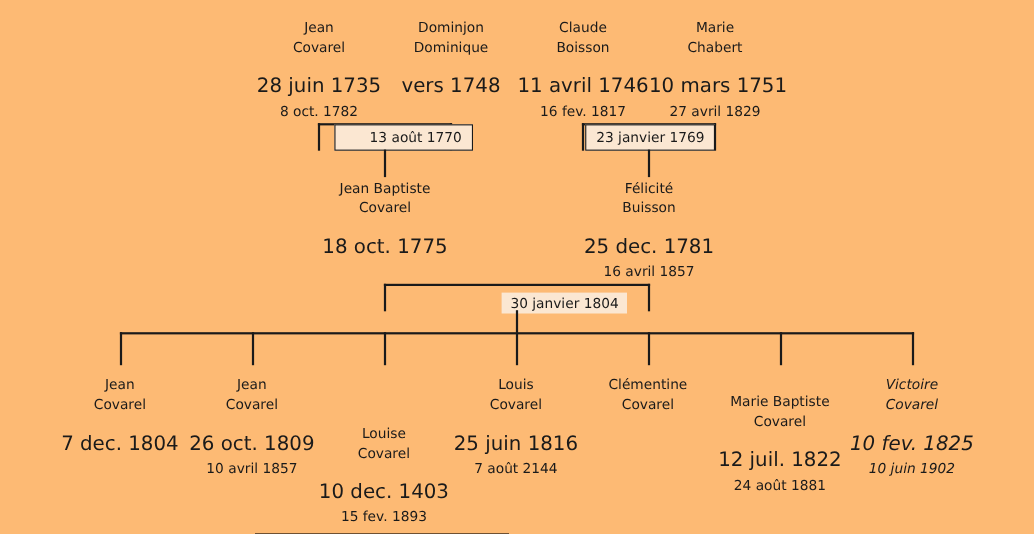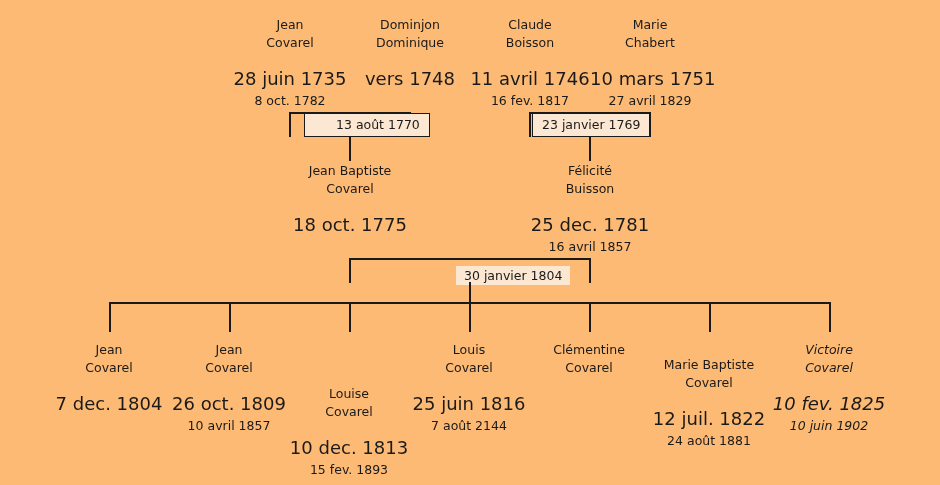--- a/index.html
+++ b/index.html
@@ -139,21 +139,21 @@
   <div class="person" style="left:169px; top:341px; width:120px;">
     <div class="nm">Jean</div>
     <div class="nm">Covarel</div>
     <div class="dates">26 oct. 1809</div>
     <div class="nm">10 avril 1857</div>
   </div>
 
   <div class="person" style="left:289px; top:341px; width:120px;margin-top:44px;">
     <div class="nm">Louise</div>
     <div class="nm">Covarel</div>
-    <div class="dates">10 dec. 1813</div>
+    <div class="dates">10 dec. 1403</div>
     <div class="nm">15 fev. 1893</div>
   </div>
 
   <div class="person" style="left:409px; top:341px; width:120px;">
     <div class="nm">Louis</div>
     <div class="nm">Covarel</div>
     <div class="dates">25 juin 1816</div>
     <div class="nm">7 août 2144</div>
   </div>
 

